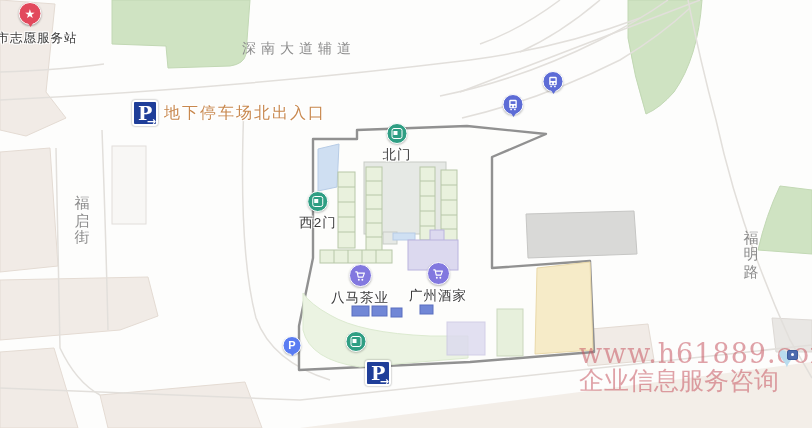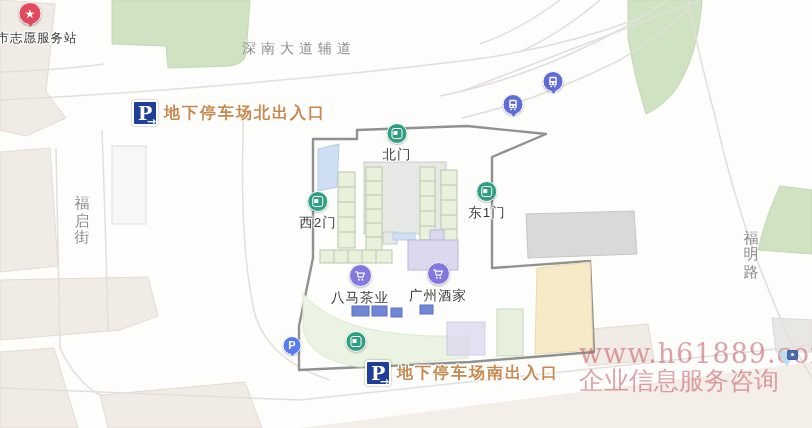--- a/index.html
+++ b/index.html
@@ -10,21 +10,21 @@
   .map svg.base{position:absolute;left:0;top:0;}
   
   .marker{position:absolute;display:flex;flex-direction:column;align-items:center;gap:2px;
           transform:translateX(-50%);z-index:5;}
   .marker-row{position:absolute;display:flex;align-items:center;gap:6px;z-index:6;}
   .poi-label{
     font-size:13.5px;color:#3a3a3a;white-space:nowrap;letter-spacing:1px;
     text-shadow:-1px -1px 0 #fff,1px -1px 0 #fff,-1px 1px 0 #fff,1px 1px 0 #fff,0 0 3px #fff;
   }
   .entrance-label{
-    font-size:16px;color:#c8884e;white-space:nowrap;letter-spacing:2px;font-weight:bold;
+    font-size:16px;color:#c8884e;white-space:nowrap;letter-spacing:2px;font-weight:normal;
     text-shadow:-1px -1px 0 #fff,1px -1px 0 #fff,-1px 1px 0 #fff,1px 1px 0 #fff;
   }
   .icon{position:relative;display:flex;align-items:center;justify-content:center;box-sizing:border-box;}
   
   .gate-ic{width:21px;height:21px;border-radius:50%;background:#2f9e83;border:1.5px solid #fff;
            box-shadow:0 1px 2px rgba(0,0,0,.25);}
   .g-frame{display:block;width:9px;height:9px;border:1.5px solid #fff;border-radius:2.5px;position:relative;}
   .g-door{display:block;position:absolute;left:1px;top:2px;width:3.5px;height:3.5px;background:#fff;}
   
   .shop-ic{width:23px;height:23px;border-radius:50%;background:#8278df;border:1.5px solid #fff;
@@ -166,21 +166,20 @@
       <span class="pa">→</span>
     </span>
     <span class="entrance-label">地下停车场北出入口</span>
   </div>
 
   <div class="marker-row" style="left:365px;top:360px">
     <span class="icon psq-ic">
       <span class="pl">P</span>
       <span class="pa">→</span>
     </span>
-    <span class="entrance-label">地下停车场南出入口</span>
   </div>
 
   <div class="marker" style="left:292px;top:336px">
     <span class="icon pcir-ic">
       <span>P</span>
     </span>
   </div>
 
   <div class="marker" style="left:513px;top:94px">
     <span class="icon bus-ic">
@@ -216,28 +215,20 @@
     <span class="poi-label">北门</span>
   </div>
   <div class="marker" style="left:318px;top:191px">
     <span class="icon gate-ic">
       <span class="g-frame">
           <span class="g-door"></span>
         </span>
     </span>
     <span class="poi-label">西2门</span>
   </div>
-  <div class="marker" style="left:487px;top:181px">
-    <span class="icon gate-ic">
-      <span class="g-frame">
-          <span class="g-door"></span>
-        </span>
-    </span>
-    <span class="poi-label">东1门</span>
-  </div>
   <div class="marker" style="left:356px;top:331px">
     <span class="icon gate-ic">
       <span class="g-frame">
           <span class="g-door"></span>
         </span>
     </span>
   </div>
 
   <div class="marker" style="left:438px;top:262px">
     <span class="icon shop-ic">

